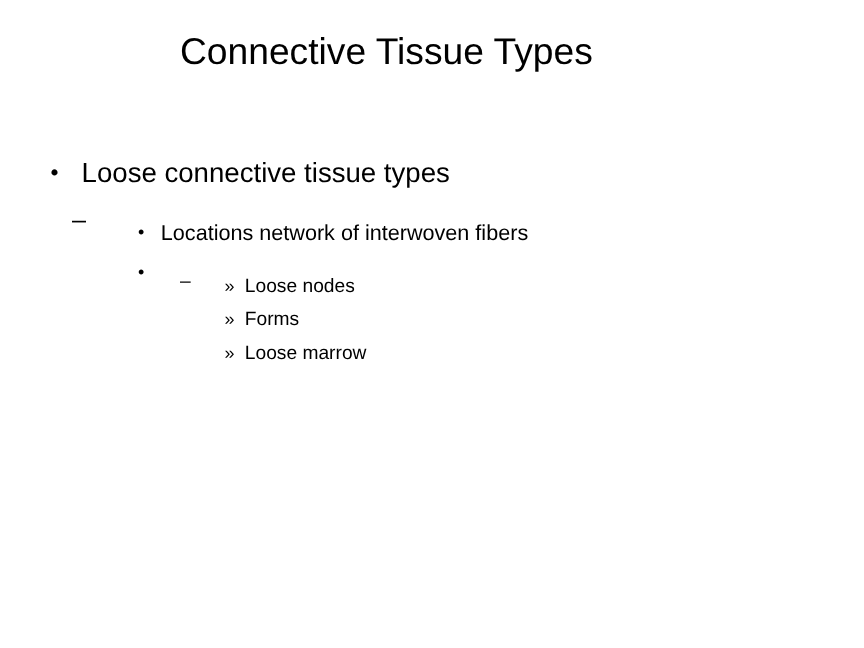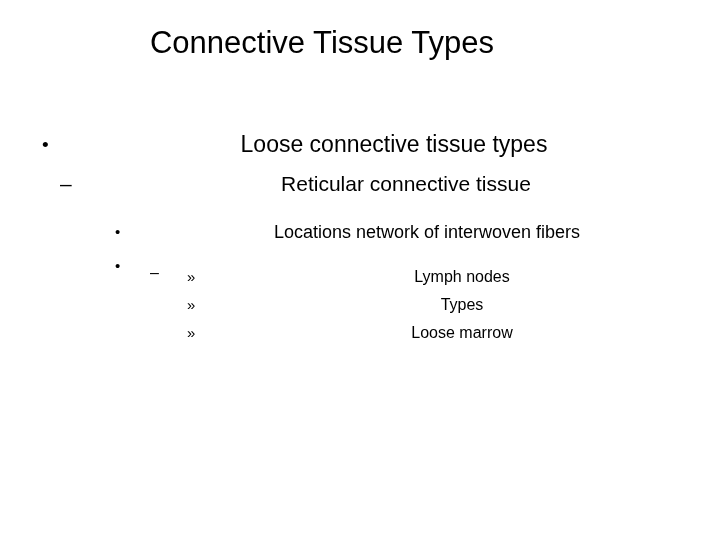--- a/index.html
+++ b/index.html
@@ -45,21 +45,20 @@
     color: #000000;
   }
   .bullet-line .marker {
     position: absolute;
     top: 0;
     display: inline-block;
     text-align: left;
   }
   .bullet-line .text {
     display: block;
-    text-align: center;
   }
 
   
   .lvl1 {
     font-size: 23px;
     line-height: 33px;
     margin: 0 0 8px 0;
     padding-left: 68px;
   }
   .lvl1 .marker { left: 42px; font-size: 19px; line-height: 33px; }
@@ -113,21 +112,20 @@
 
   <div class="body-area">
 
     <div class="bullet-line lvl1">
       <span class="marker">•</span>
       <span class="text">Loose connective tissue types</span>
     </div>
 
     <div class="bullet-line lvl2">
       <span class="marker">–</span>
-      <span class="text">Reticular connective tissue</span>
     </div>
 
     <div class="spacer-3"></div>
 
     <div class="bullet-line lvl3">
       <span class="marker">•</span>
       <span class="text">Locations network of interwoven fibers</span>
     </div>
 
     <div class="bullet-line lvl3">
@@ -135,26 +133,26 @@
     </div>
 
     <div class="spacer-4"></div>
 
     <div class="bullet-line lvl4">
       <span class="marker">–</span>
     </div>
 
     <div class="bullet-line lvl5">
       <span class="marker">»</span>
-      <span class="text">Lymph nodes</span>
+      <span class="text">Loose nodes</span>
     </div>
 
     <div class="bullet-line lvl5">
       <span class="marker">»</span>
-      <span class="text">Types</span>
+      <span class="text">Forms</span>
     </div>
 
     <div class="bullet-line lvl5">
       <span class="marker">»</span>
       <span class="text">Loose marrow</span>
     </div>
 
   </div>
 </div>
 

